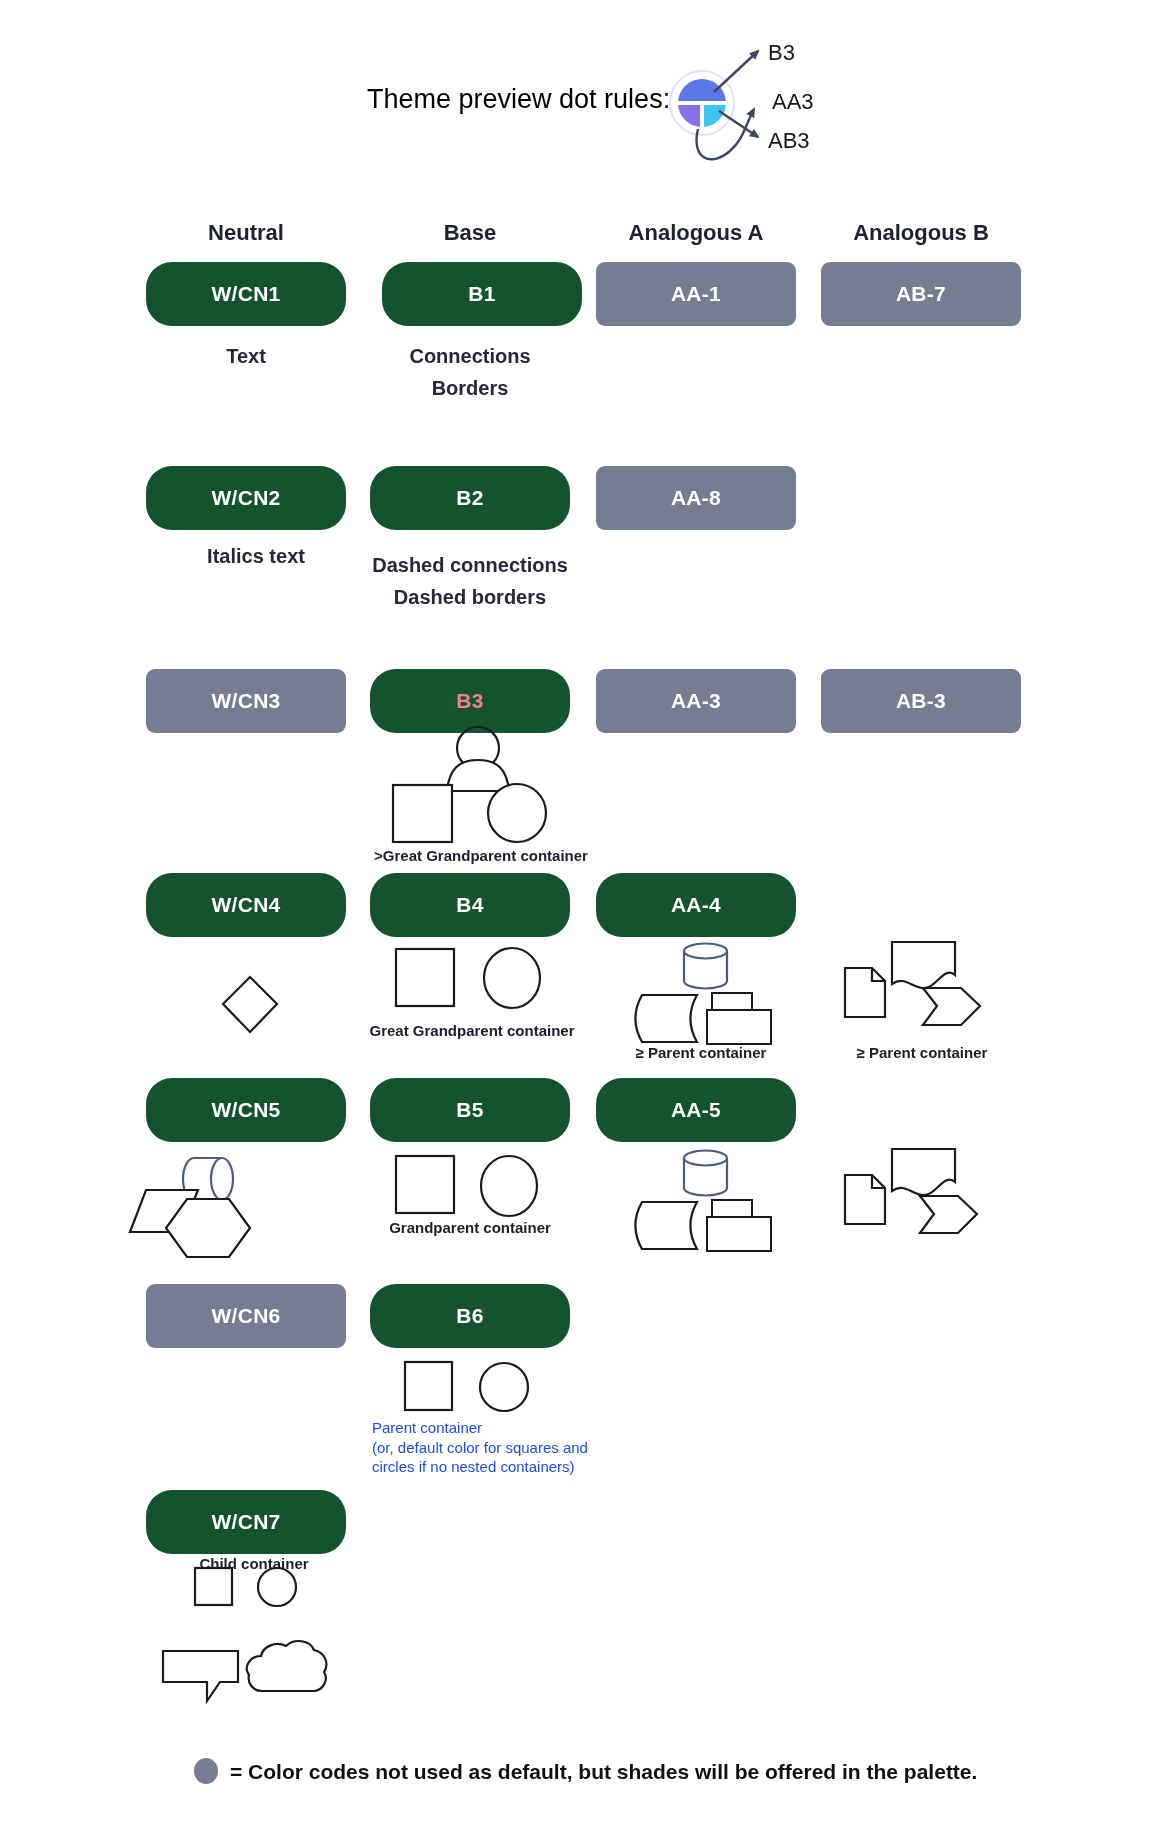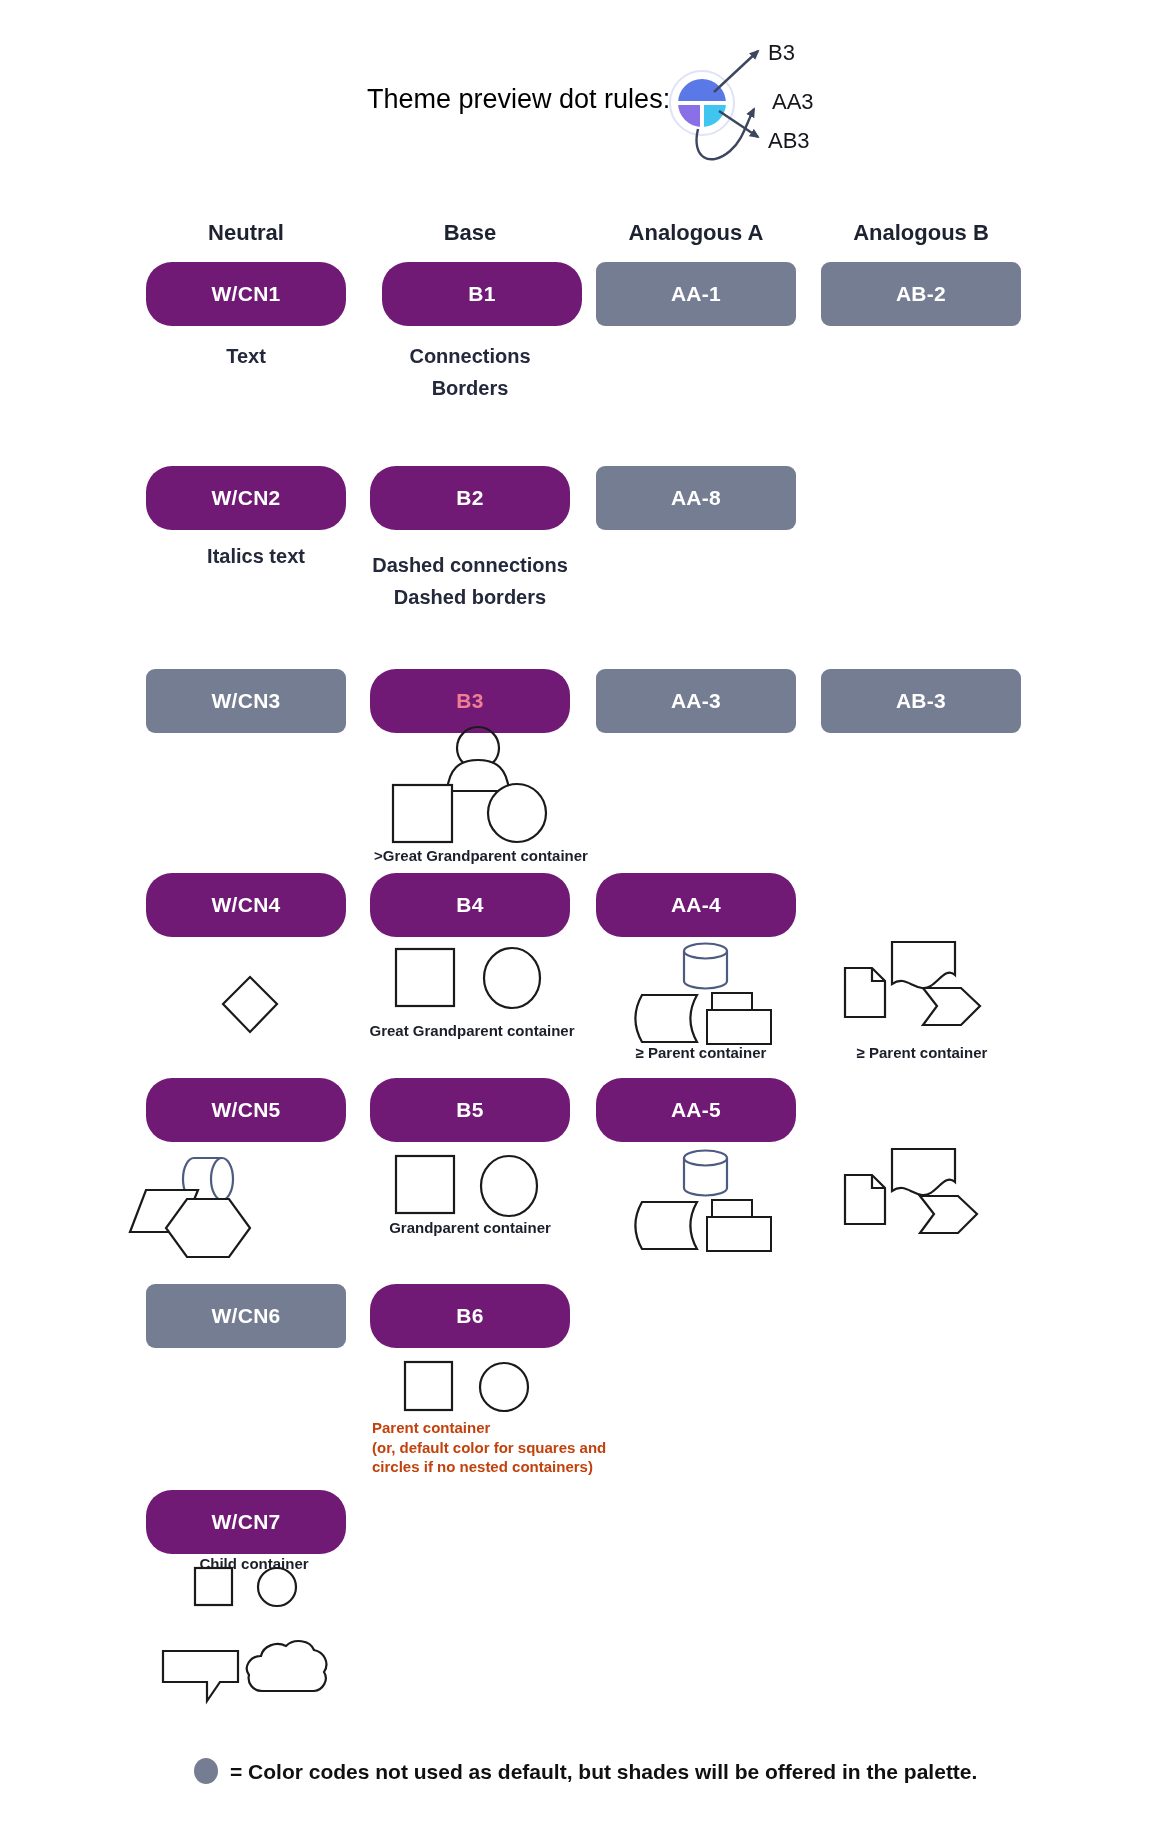--- a/index.html
+++ b/index.html
@@ -8,25 +8,25 @@
   .dot-wrap{position:absolute;left:669px;top:70px;width:66px;height:66px;}
   .dot-ring{position:absolute;left:0;top:0;right:0;bottom:0;border:2px solid #dfe3f6;border-radius:50%;}
   .dot-pie{position:absolute;left:9px;top:9px;width:48px;height:48px;border-radius:50%;
     background:conic-gradient(from 270deg,#5b79e6 0 50%,#3fc5ef 50% 75%,#8a70e6 75% 100%);}
   .dot-gap-h{position:absolute;left:7px;top:31px;width:52px;height:4px;background:#fff;}
   .dot-gap-v{position:absolute;left:31px;top:33px;width:4px;height:26px;background:#fff;}
   .dotlabel{position:absolute;font-size:22px;font-weight:500;color:#15171c;white-space:nowrap;}
   .hdr{position:absolute;transform:translateX(-50%);font-size:22px;font-weight:700;color:#1d2231;white-space:nowrap;}
   .swatch{position:absolute;width:200px;height:64px;border-radius:9px;background:#757d92;color:#ffffff;
     display:flex;align-items:center;justify-content:center;font-size:21px;font-weight:700;letter-spacing:.3px;}
-  .swatch.dark{background:#701a75;border-radius:26px;}
+  .swatch.dark{background:#14532d;border-radius:26px;}
   .swatch .pink{color:#f27e95;}
   .annot{position:absolute;transform:translateX(-50%);font-size:20px;font-weight:700;color:#23283b;white-space:nowrap;text-align:center;}
   .annot.sm{font-size:15px;color:#1c1f2b;}
-  .noteblock{position:absolute;font-size:15px;font-weight:700;color:#c2410c;line-height:19.5px;white-space:nowrap;}
+  .noteblock{position:absolute;font-size:15px;font-weight:400;color:#1d4ed8;line-height:19.5px;white-space:nowrap;}
   .legend-dot{position:absolute;left:194px;top:1758px;width:24px;height:26px;border-radius:50%;background:#757d92;}
   .legend-text{position:absolute;left:230px;top:1760px;font-size:21px;font-weight:700;color:#101010;white-space:nowrap;}
   svg.overlay{position:absolute;left:0;top:0;pointer-events:none;}
 </style>
 </head>
 <body>
 
 <div class="canvas">
 
   <div class="title">Theme preview dot rules:</div>
@@ -50,21 +50,21 @@
   <div class="swatch dark" style="left:146px;top:262px">
       <span>W/CN1</span>
     </div>
   <div class="swatch dark" style="left:382px;top:262px">
       <span>B1</span>
     </div>
   <div class="swatch" style="left:596px;top:262px">
       <span>AA-1</span>
     </div>
   <div class="swatch" style="left:821px;top:262px">
-      <span>AB-2</span>
+      <span>AB-7</span>
     </div>
 
   <div class="annot" style="left:246px;top:345px">Text</div>
   <div class="annot" style="left:470px;top:345px">Connections</div>
   <div class="annot" style="left:470px;top:377px">Borders</div>
 
   <div class="swatch dark" style="left:146px;top:466px">
       <span>W/CN2</span>
     </div>
   <div class="swatch dark" style="left:370px;top:466px">

